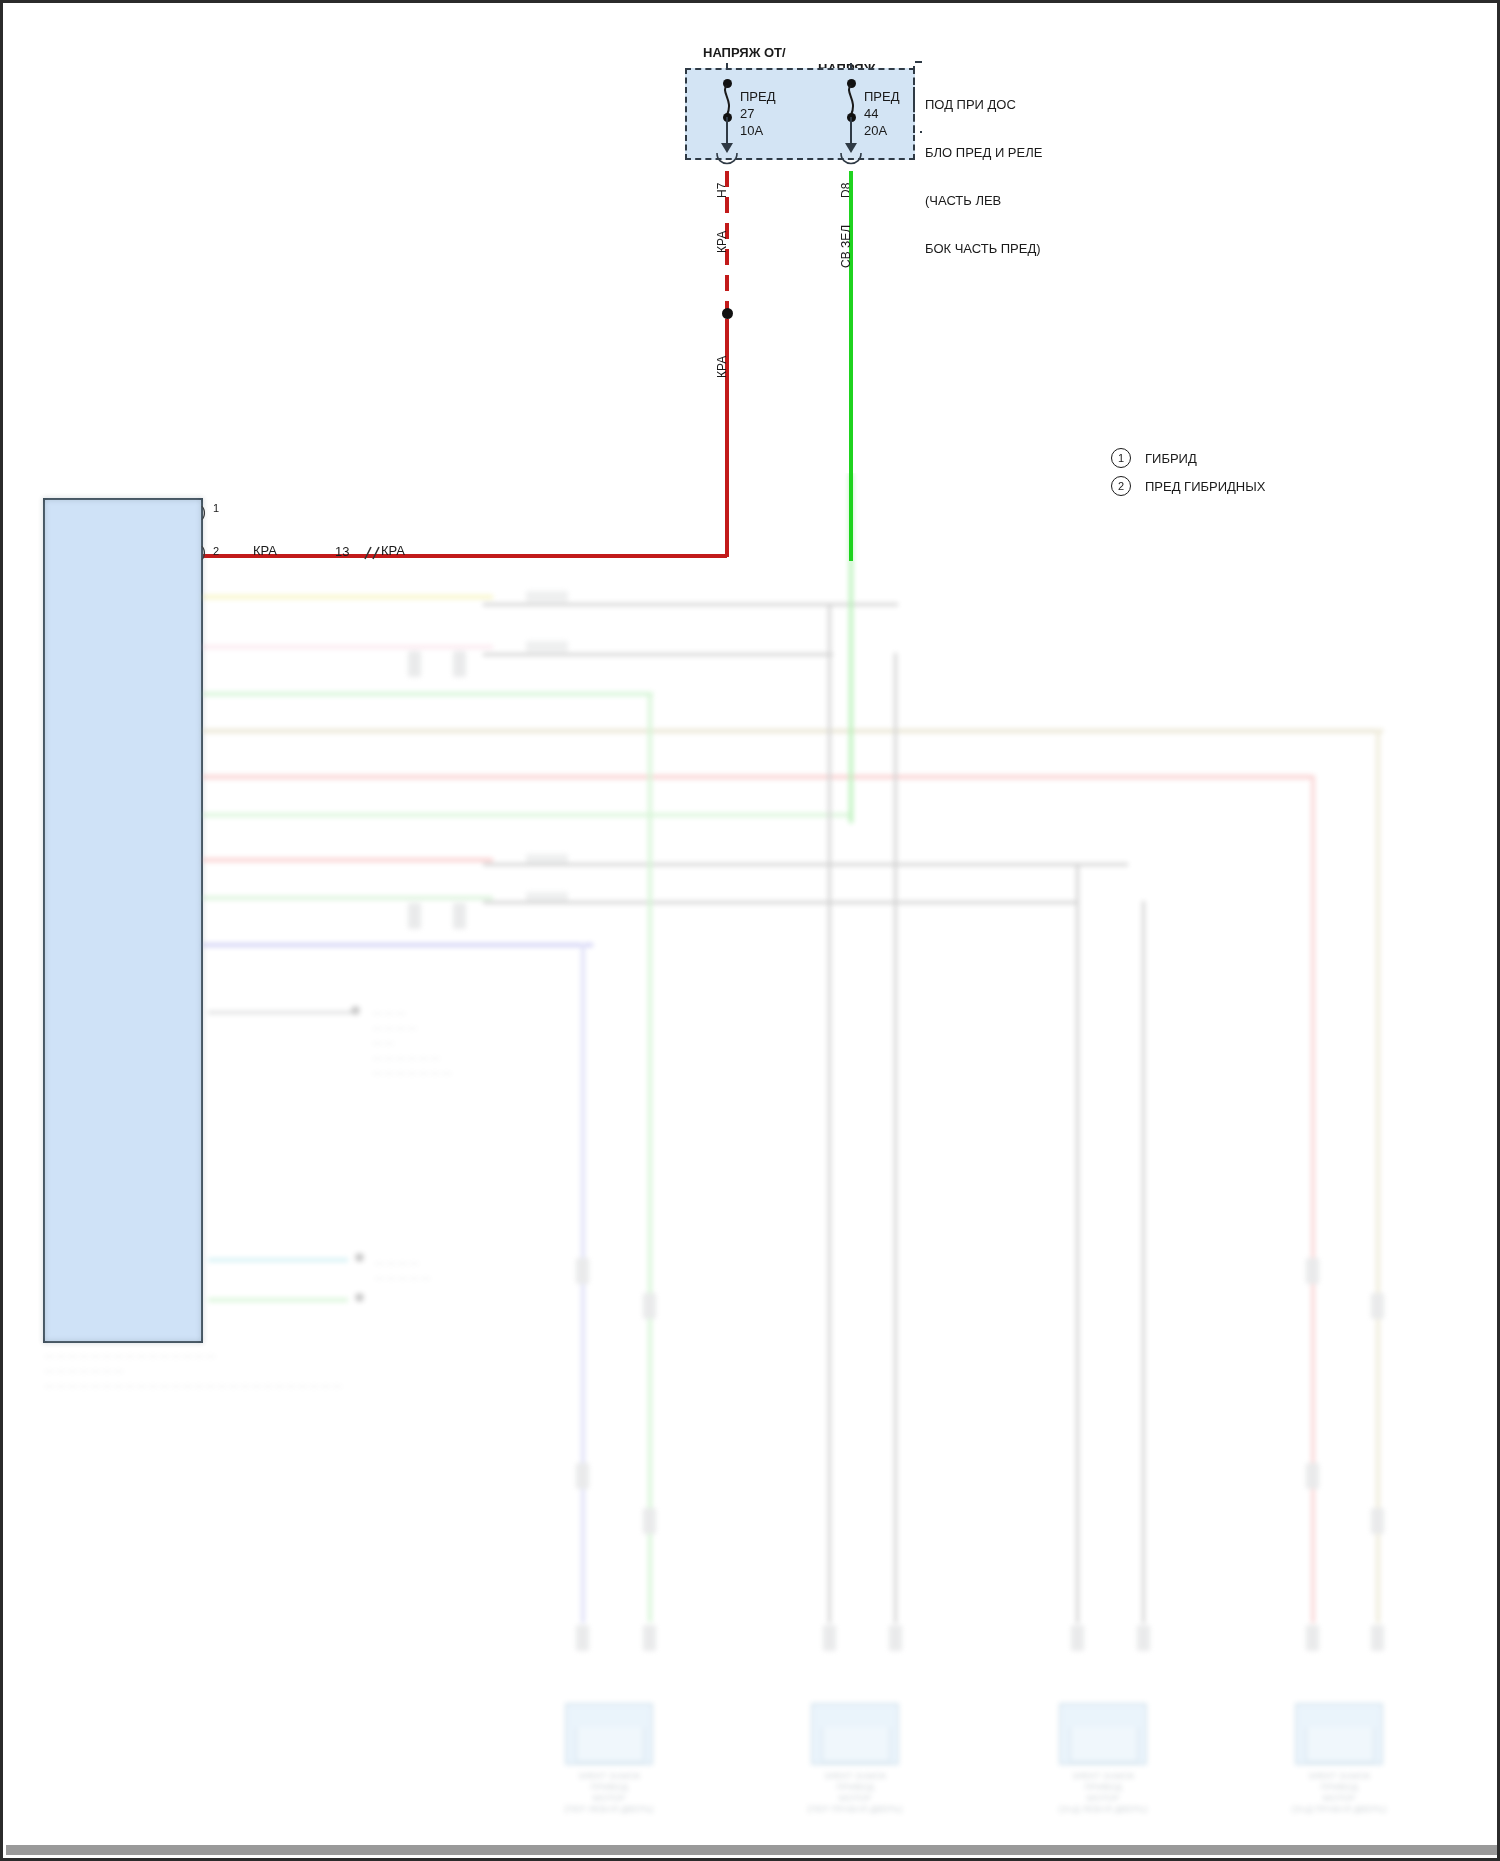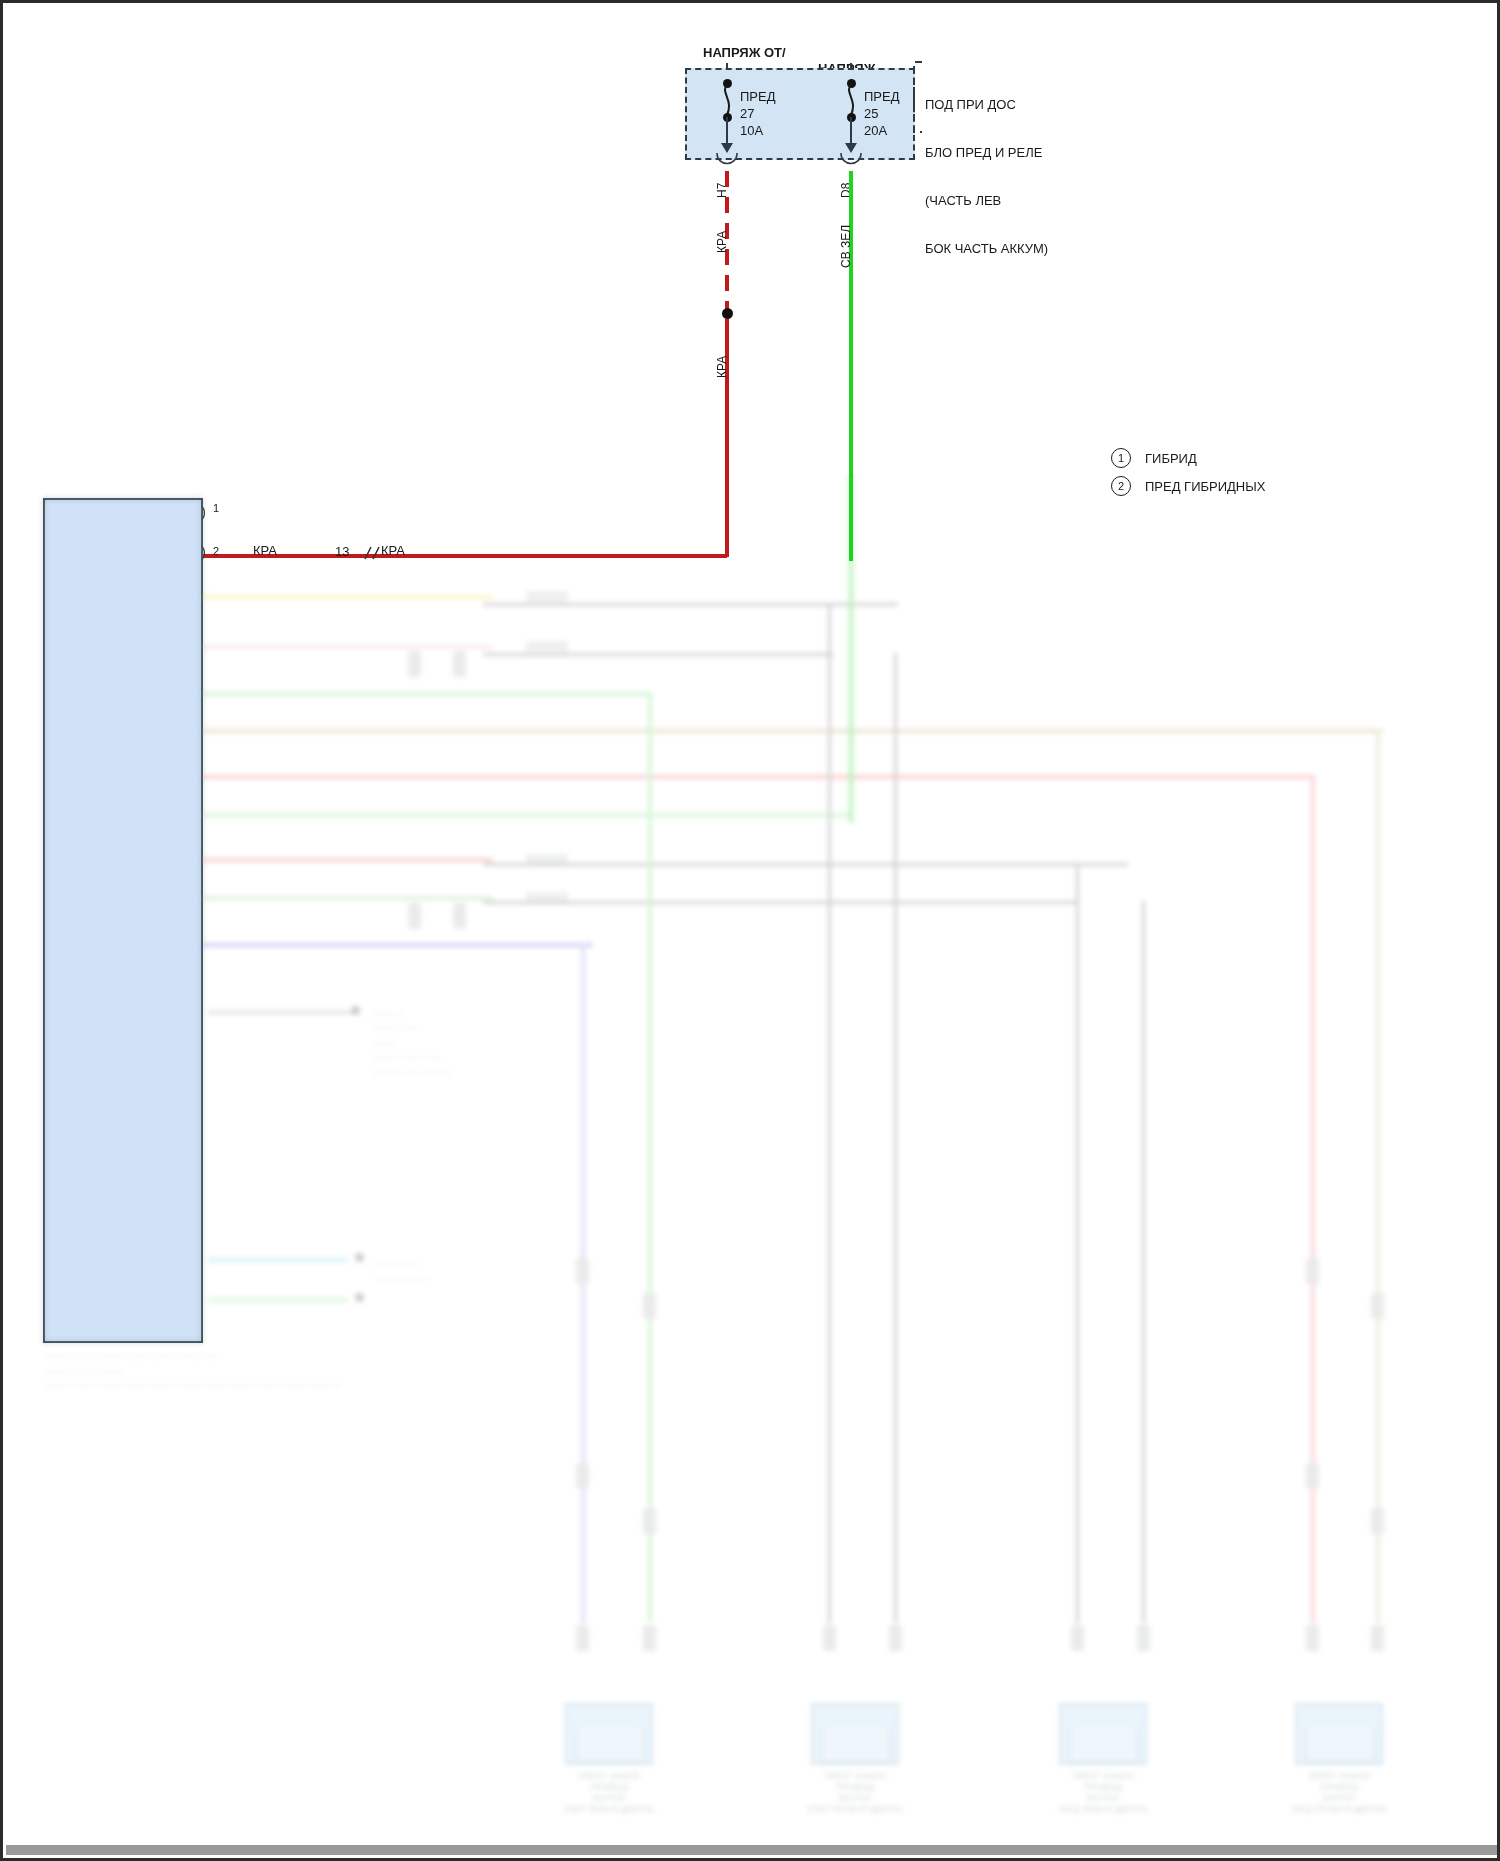--- a/index.html
+++ b/index.html
@@ -86,38 +86,38 @@
   <div class="txt" style="left:737px;top:120px;">10A</div>
 
   <div class="fusedot" style="left:844px;top:76px;"></div>
   <svg class="fuse-curve" style="left:840px;top:82px;" viewBox="0 0 16 30">
     <path d="M8 0 C 1 7, 15 15, 8 30" stroke="#1a1a1a" stroke-width="2" fill="none"></path>
   </svg>
   <div class="fusedot" style="left:844px;top:110px;"></div>
   <div class="wv" style="left:847px;top:114px;height:28px;background:#2f3a45;width:2px;"></div>
   <div class="arrow-dn" style="left:842px;top:140px;"></div>
   <div class="txt" style="left:861px;top:86px;">ПРЕД</div>
-  <div class="txt" style="left:861px;top:103px;">25</div>
+  <div class="txt" style="left:861px;top:103px;">44</div>
   <div class="txt" style="left:861px;top:120px;">20A</div>
 
   <svg class="abs" style="left:712px;top:150px;" width="24" height="18">
     <path d="M2 0 C 2 14, 22 14, 22 0" stroke="#2f3a45" stroke-width="1.6" fill="none"></path>
   </svg>
   <svg class="abs" style="left:836px;top:150px;" width="24" height="18">
     <path d="M2 0 C 2 14, 22 14, 22 0" stroke="#2f3a45" stroke-width="1.6" fill="none"></path>
   </svg>
 
   <svg class="abs" style="left:908px;top:58px;" width="12" height="72">
     <path d="M11 1 L3 1 L3 71 L11 71" stroke="#2f3a45" stroke-width="2" fill="none" stroke-dasharray="7 5"></path>
   </svg>
   <div class="txt" style="left:922px;top:62px;">
     <div>ПОД ПРИ ДОС</div>
     <div>БЛО ПРЕД И РЕЛЕ</div>
     <div>(ЧАСТЬ ЛЕВ</div>
-    <div>БОК ЧАСТЬ АККУМ)</div>
+    <div>БОК ЧАСТЬ ПРЕД)</div>
   </div>
 
   <div class="vtxt" style="left:712px;top:195px;font-size:12px;">H7</div>
   <div class="wv" style="left:722px;top:168px;height:140px;width:4px;
        background:repeating-linear-gradient(to bottom,#c21a1a 0 16px,transparent 16px 26px);"></div>
   <div class="vtxt" style="left:712px;top:250px;font-size:12px;">КРА</div>
   <div class="dot" style="left:719px;top:305px;"></div>
   <div class="wv" style="left:722px;top:316px;height:238px;width:4px;background:#c21a1a;"></div>
   <div class="vtxt" style="left:712px;top:375px;font-size:12px;">КРА</div>
 

